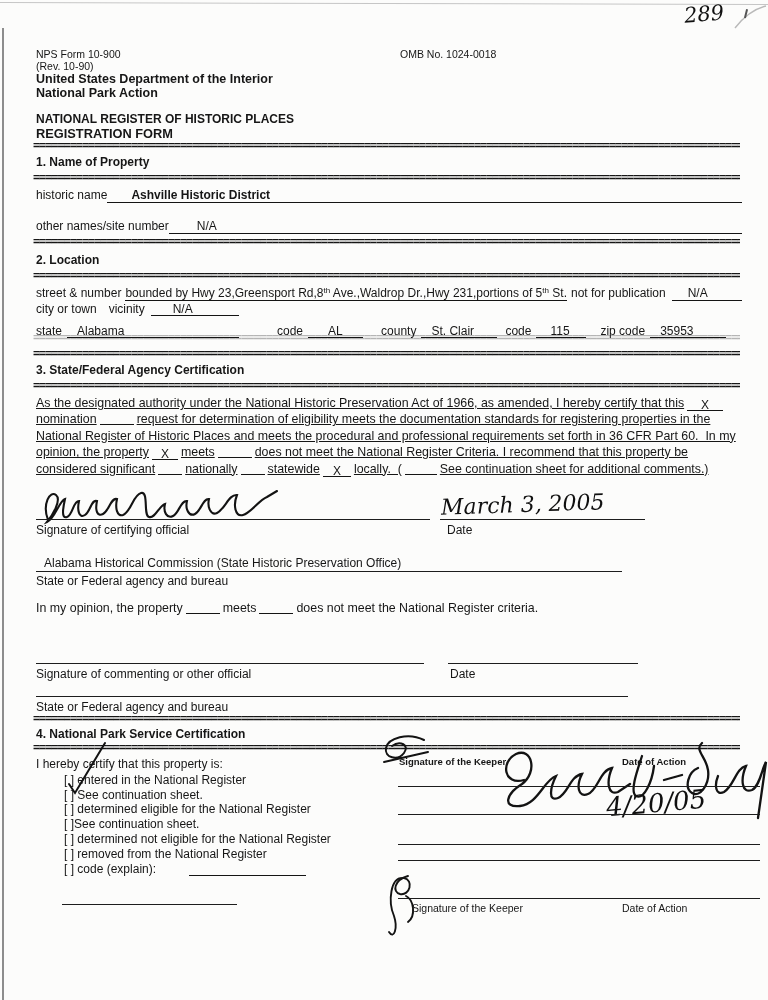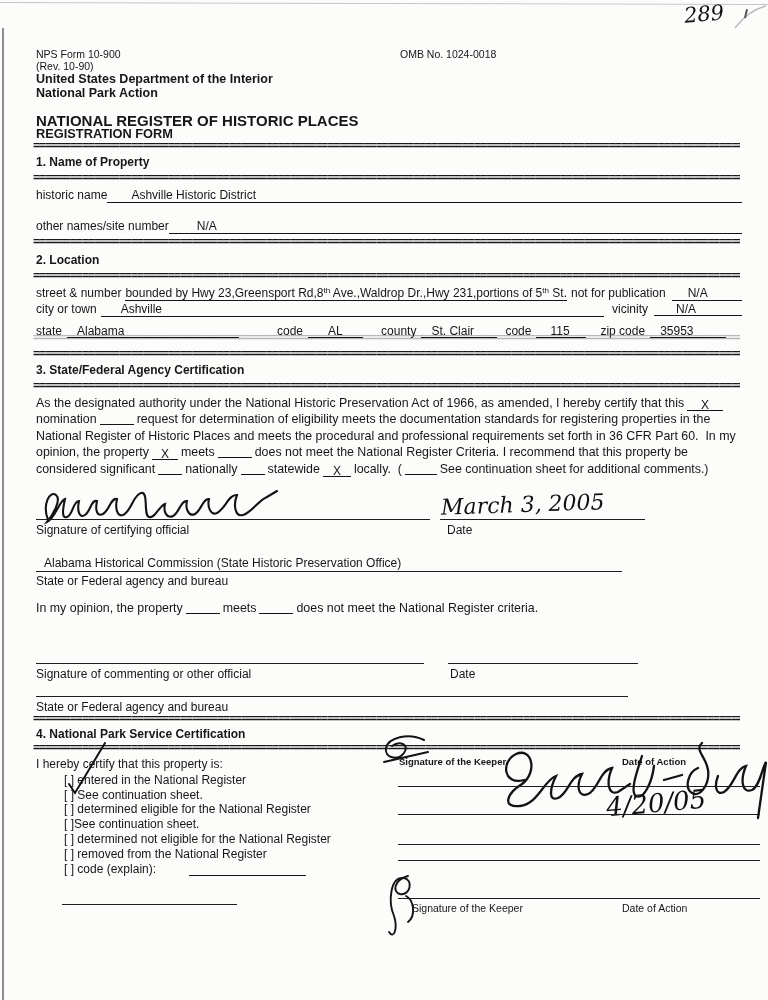--- a/index.html
+++ b/index.html
@@ -38,31 +38,31 @@
     <path d="M2,28 Q16,10 33,6" stroke="#b9b9b9" stroke-width="1.4" fill="none"></path>
   </svg>
   <div class="abs hand" style="left:684px;top:2px;font-size:21px;transform:rotate(-5deg);">289</div>
   <div class="abs" style="left:745px;top:9px;width:1.5px;height:9px;background:#555;transform:rotate(14deg);"></div>
 
   <div class="abs t sm" style="left:36px;top:48px;">NPS Form 10-900</div>
   <div class="abs t sm" style="left:400px;top:48px;">OMB No. 1024-0018</div>
   <div class="abs t sm" style="left:36px;top:60px;">(Rev. 10-90)</div>
   <div class="abs t b" style="left:36px;top:72px;font-size:12.5px;">United States Department of the Interior</div>
   <div class="abs t b" style="left:36px;top:86px;font-size:12.5px;">National Park Action</div>
-  <div class="abs t b" style="left:36px;top:112px;font-size:15px;">NATIONAL REGISTER OF HISTORIC PLACES</div>
+  <div class="abs t b" style="left:36px;top:112px;font-size:12px;">NATIONAL REGISTER OF HISTORIC PLACES</div>
   <div class="abs t b" style="left:36px;top:126px;font-size:12.8px;">REGISTRATION FORM</div>
 
   <div class="abs eq" style="left:33px;top:141px;">======================================================================================================================================================</div>
 
   <div class="abs t b" style="left:36px;top:155px;">1. Name of Property</div>
   <div class="abs eq" style="left:33px;top:173px;">======================================================================================================================================================</div>
 
   <div class="abs frow" style="left:36px;top:188px;">
     <span class="lab">historic name</span>
-    <span class="blank grow" style="padding-left:24px;"><span>Ashville Historic District</span></span>
+    <span class="blank grow" style="padding-left:24px;font-weight:bold;"><span>Ashville Historic District</span></span>
   </div>
 
   <div class="abs frow" style="left:36px;top:219px;">
     <span class="lab">other names/site number</span>
     <span class="blank grow" style="padding-left:28px;"><span>N/A</span></span>
   </div>
 
   <div class="abs eq" style="left:33px;top:237px;">======================================================================================================================================================</div>
 
   <div class="abs t b" style="left:36px;top:253px;">2. Location</div>
@@ -70,21 +70,20 @@
 
   <div class="abs frow" style="left:36px;top:286px;">
     <span class="lab" style="margin-right:4px;">street &amp; number</span>
     <span class="uv"><span>bounded by Hwy 23,Greensport Rd,8</span><span class="sup">th</span><span> Ave.,Waldrop Dr.,Hwy 231,portions of 5</span><span class="sup">th</span><span> St.</span></span>
     <span class="lab" style="margin-left:4px;">not for publication</span>
     <span class="blank grow" style="margin-left:6px;padding-left:16px;"><span>N/A</span></span>
   </div>
 
   <div class="abs frow" style="left:36px;top:302px;">
     <span class="lab" style="margin-right:4px;">city or town</span>
-    <span class="blank grow" style="padding-left:20px;"><span>Ashville</span></span>
     <span class="lab" style="margin-left:8px;">vicinity</span>
     <span class="blank" style="width:88px;margin-left:6px;padding-left:22px;box-sizing:border-box;"><span>N/A</span></span>
   </div>
 
   <div class="abs frow" style="left:36px;top:318px;">
     <span class="lab" style="margin-right:5px;">state</span>
     <span class="blank" style="width:172px;padding-left:10px;box-sizing:border-box;"><span>Alabama</span></span>
     <span class="lab" style="margin-left:38px;margin-right:5px;">code</span>
     <span class="blank" style="width:55px;padding-left:20px;box-sizing:border-box;"><span>AL</span></span>
     <span class="lab" style="margin-left:18px;margin-right:5px;">county</span>
@@ -94,21 +93,21 @@
     <span class="lab" style="margin-left:14px;margin-right:5px;">zip code</span>
     <span class="blank" style="width:76px;padding-left:10px;box-sizing:border-box;"><span>35953</span></span>
   </div>
 
   <div class="abs eq faint" style="left:33px;top:333px;">======================================================================================================================================================</div>
   <div class="abs eq" style="left:33px;top:349px;">======================================================================================================================================================</div>
 
   <div class="abs t b" style="left:36px;top:363px;">3. State/Federal Agency Certification</div>
   <div class="abs eq" style="left:33px;top:381px;">======================================================================================================================================================</div>
 
-  <div class="abs para" style="left:36px;top:395px;">
+  <div class="abs para" style="left:36px;top:395px;text-decoration:underline;">
     <span>As the designated authority under the National Historic Preservation Act of 1966, as amended, I hereby certify that this</span><span class="bx" style="width:36px;">X</span><span>nomination</span><span class="bx" style="width:34px;"></span><span>request for determination of eligibility meets the documentation standards for registering properties in the National Register of Historic Places and meets the procedural and professional requirements set forth in 36 CFR Part 60.&nbsp; In my opinion, the property</span><span class="bx" style="width:26px;">X</span><span>meets</span><span class="bx" style="width:34px;"></span><span>does not meet the National Register Criteria. I recommend that this property be considered significant</span><span class="bx" style="width:24px;"></span><span>nationally</span><span class="bx" style="width:24px;"></span><span>statewide</span><span class="bx" style="width:28px;">X</span><span>locally.&nbsp; (</span><span class="bx" style="width:32px;"></span><span>See continuation sheet for additional comments.)</span>
   </div>
 
   <svg class="abs" style="left:38px;top:488px;" width="242" height="38" viewBox="0 0 242 38">
     <path d="M10,32 C4,16 12,2 18,7 C24,12 14,28 9,34 C17,31 21,13 27,11 C25,20 23,31 29,29 C35,27 35,13 41,13 C39,22 41,31 47,27 C53,23 53,11 59,13 C57,22 59,29 65,26 C71,23 73,9 79,11 C77,20 79,29 85,27 C93,24 95,7 103,5 C111,3 105,27 111,29 C117,31 121,18 127,16 C125,24 129,31 135,28 C141,25 143,12 149,13 C147,21 151,29 157,26 C163,23 165,10 171,11 C169,19 173,28 179,25 C187,21 191,6 199,7 C195,17 197,29 205,27 C213,25 221,12 229,9 L239,3" stroke="#131313" stroke-width="2.1" fill="none" stroke-linecap="round"></path>
   </svg>
   <div class="abs hand" style="left:441px;top:492px;font-size:22px;transform:rotate(-2deg);">March 3, 2005</div>
 
   <div class="abs hline" style="left:36px;top:519px;width:394px;"></div>
   <div class="abs hline" style="left:440px;top:519px;width:205px;"></div>

